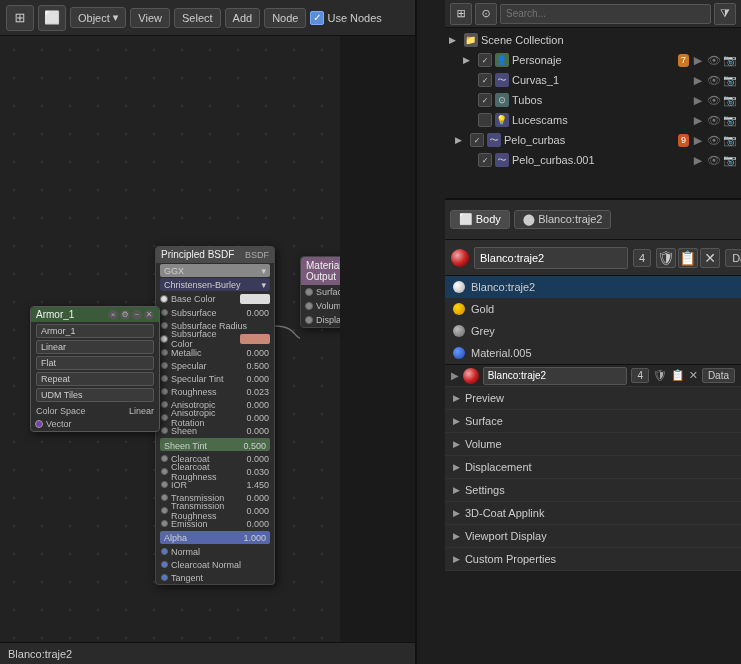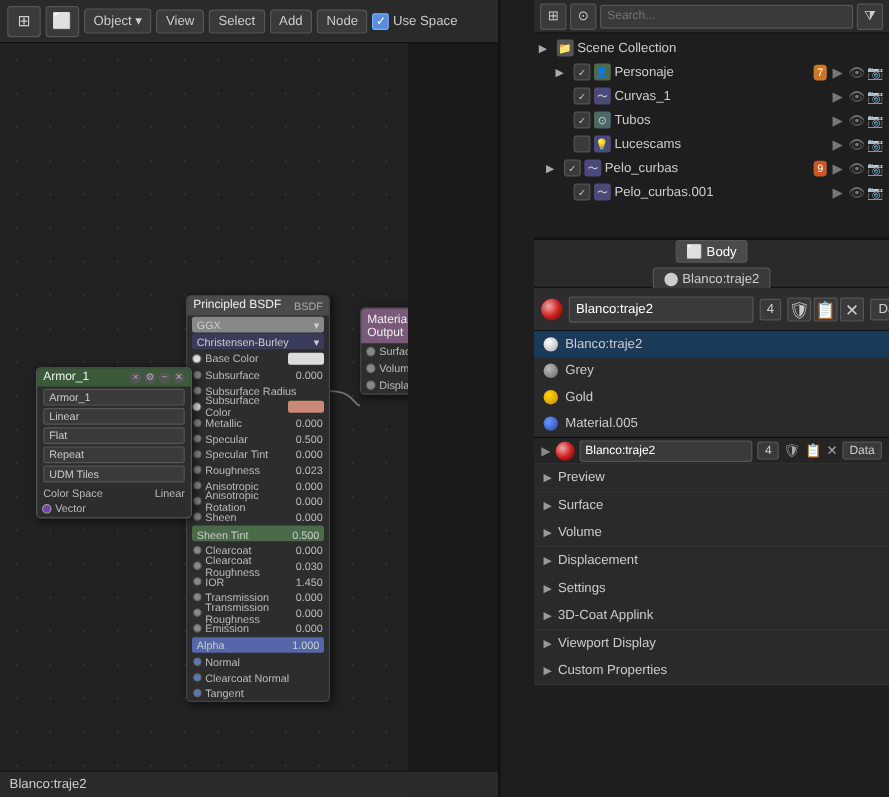--- a/index.html
+++ b/index.html
@@ -483,21 +483,21 @@
     <span>Select</span>
   </div>
   <div class="toolbar-btn">
     <span>Add</span>
   </div>
   <div class="toolbar-btn">
     <span>Node</span>
   </div>
   <div class="use-nodes-check">
     <div class="checkbox">✓</div>
-    <span>Use Space</span>
+    <span>Use Nodes</span>
   </div>
 </div>
 
 <div id="node-editor">
 
   <svg id="connections">
 
     <path d="M 160 465 C 210 465 180 448 224 448" stroke="#aaa" stroke-width="1.5" fill="none" opacity="0.6"></path>
 
     <path d="M 275 290 C 295 290 295 302 300 302" stroke="#aaa" stroke-width="1.5" fill="none" opacity="0.6"></path>
@@ -773,21 +773,21 @@
             <span class="action-icon">▶</span>
             <span class="action-icon">👁</span>
             <span class="action-icon">📷</span>
           </div>
         </div>
       </div>
     </div>
 
     <div id="right-panel-bottom">
 
-      <div style="height:40px;background:#2a2a2a;border-bottom:1px solid #111;display:flex;align-items:center;padding:0 5px;gap:4px;flex-direction:column;">
+      <div style="height:40px;background:#2a2a2a;border-bottom:1px solid #111;display:flex;align-items:center;padding:0 5px;gap:4px;">
         <div class="prop-tab active">
           <span>⬜ </span><span>Body</span>
         </div>
         <div class="prop-tab">
           <span>⬤ </span><span>Blanco:traje2</span>
         </div>
       </div>
 
       <div id="mat-header">
         <div class="mat-sphere"></div>
@@ -800,26 +800,26 @@
         </div>
         <div class="mat-sec-btn">Data</div>
       </div>
 
       <div id="mat-list">
         <div class="mat-item selected">
           <div class="mat-dot mat-dot-white"></div>
           <span class="mat-label">Blanco:traje2</span>
         </div>
         <div class="mat-item">
+          <div class="mat-dot mat-dot-gold"></div>
+          <span class="mat-label">Gold</span>
+        </div>
+        <div class="mat-item">
           <div class="mat-dot mat-dot-grey"></div>
           <span class="mat-label">Grey</span>
-        </div>
-        <div class="mat-item">
-          <div class="mat-dot mat-dot-gold"></div>
-          <span class="mat-label">Gold</span>
         </div>
         <div class="mat-item">
           <div class="mat-dot mat-dot-blue"></div>
           <span class="mat-label">Material.005</span>
         </div>
       </div>
 
       <div id="properties">
 
         <div style="height:22px;background:#252525;display:flex;align-items:center;padding:0 6px;gap:4px;border-bottom:1px solid #333;">

